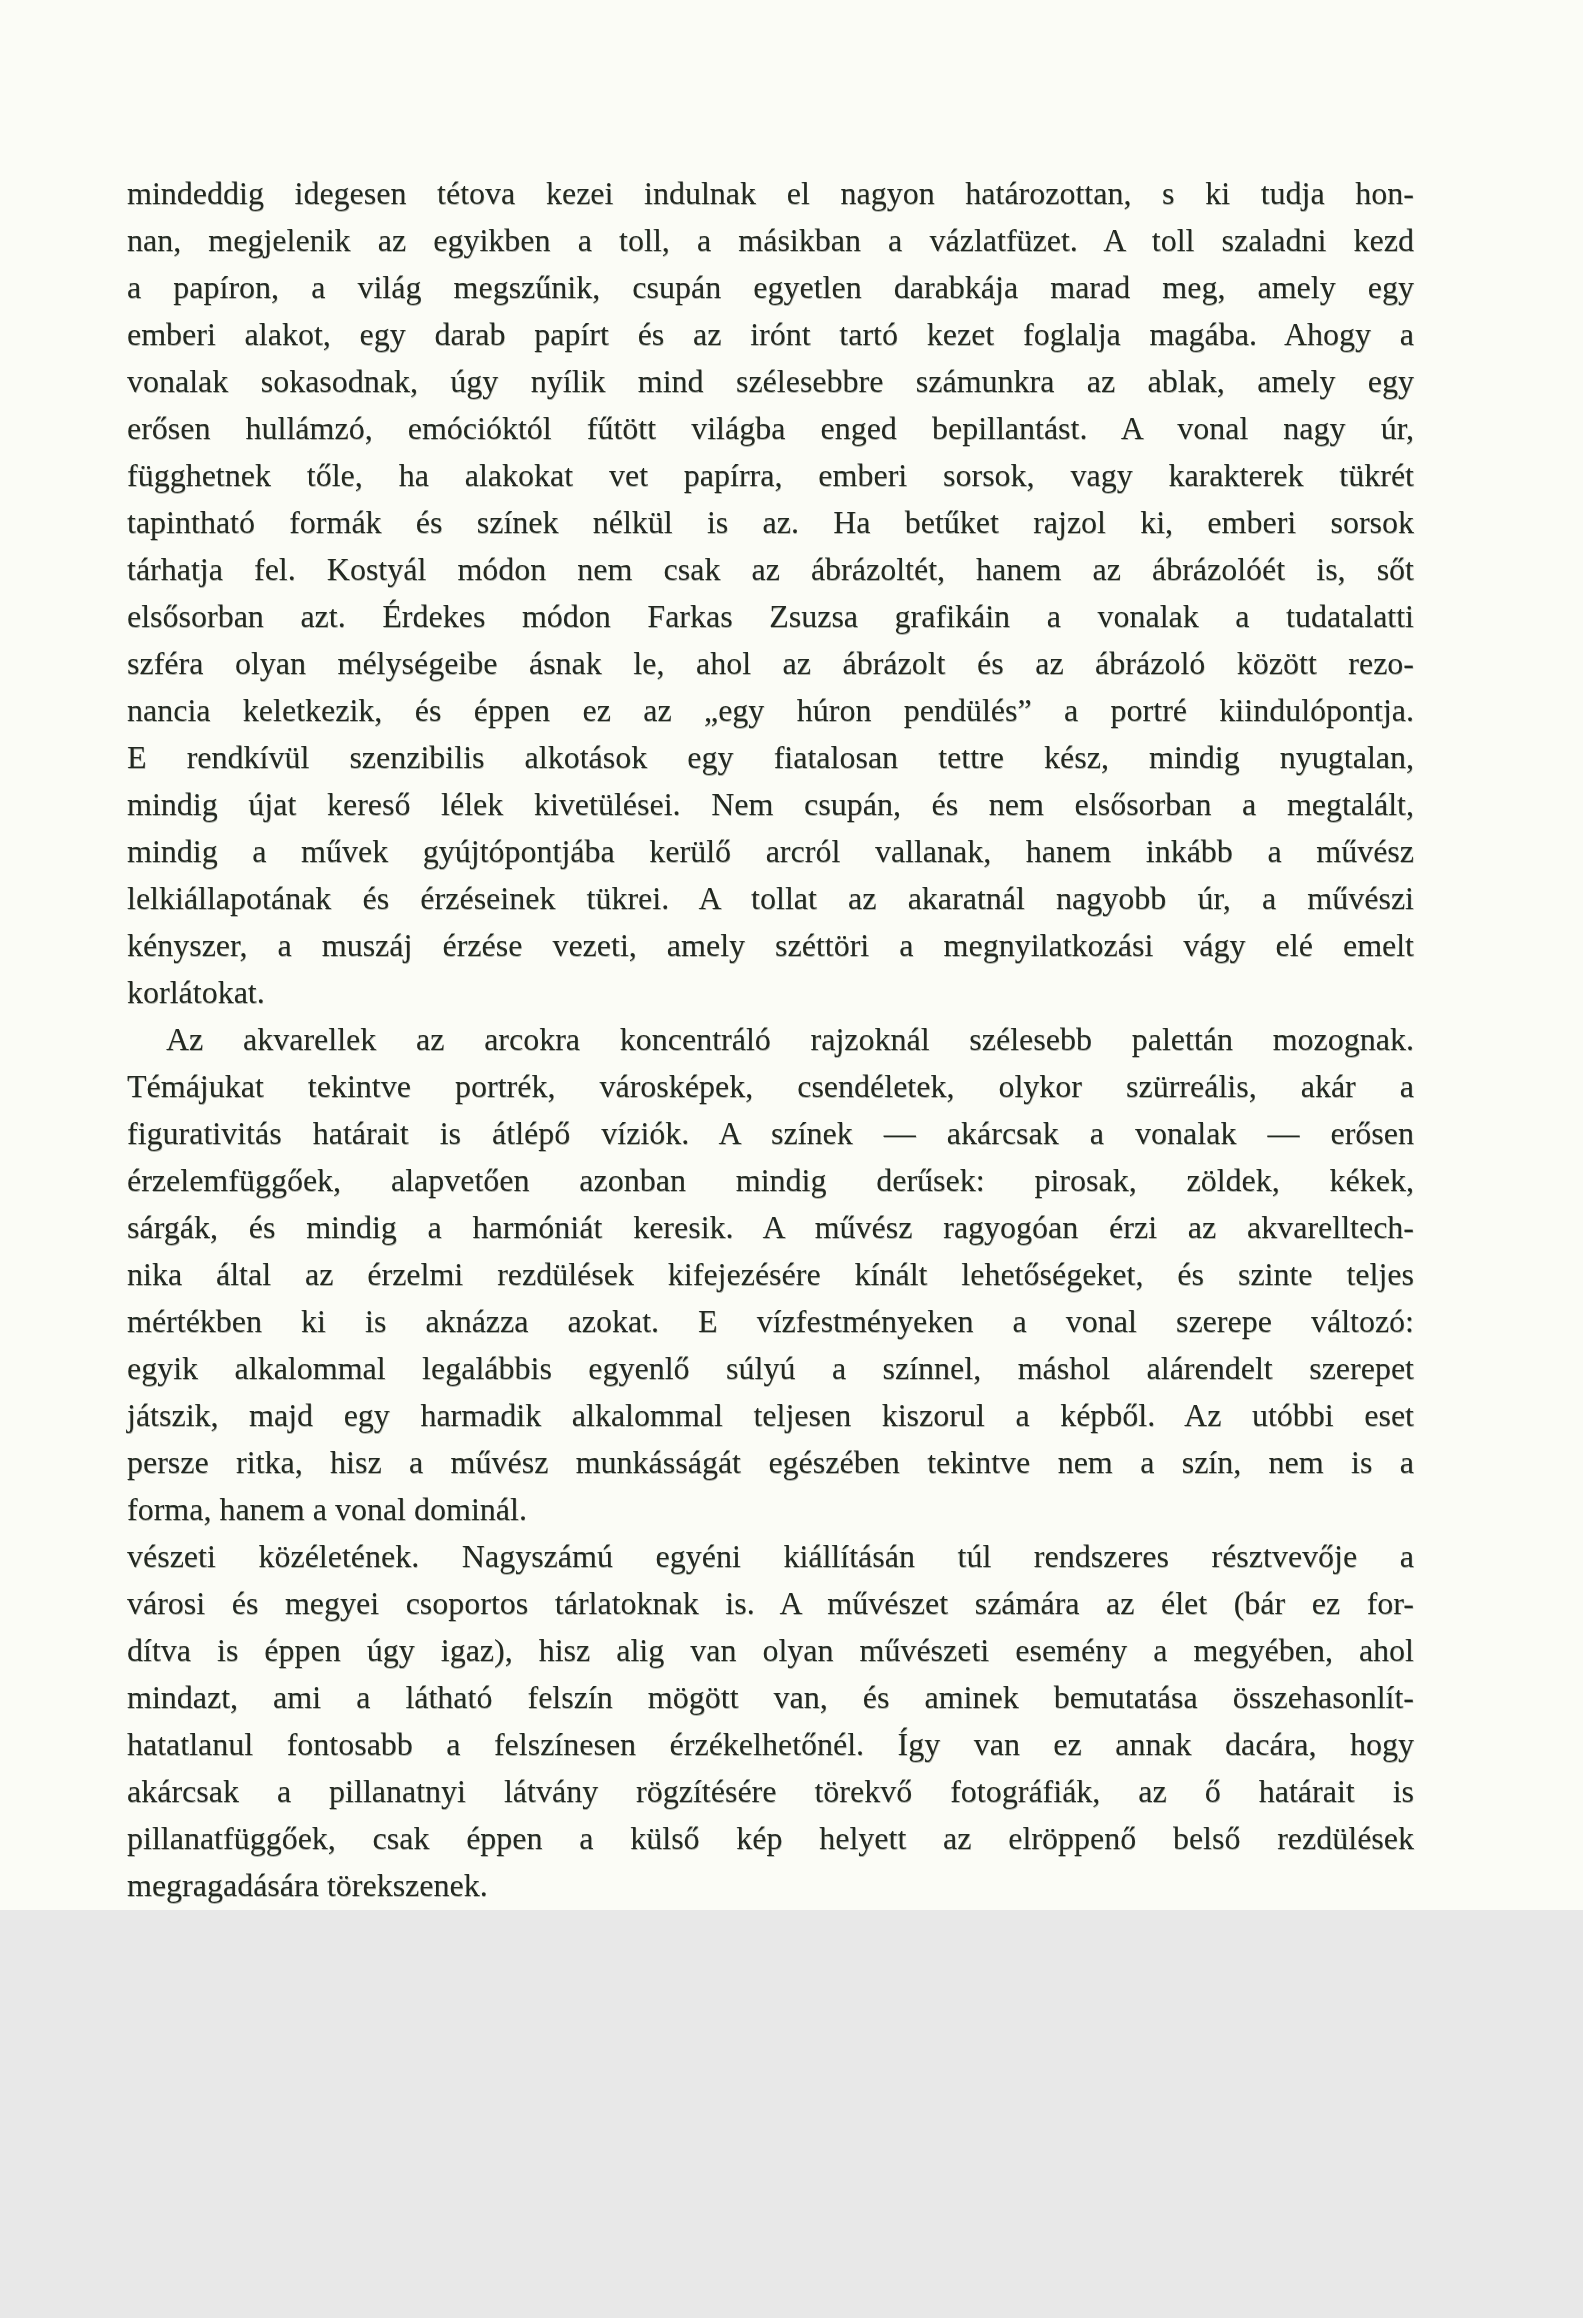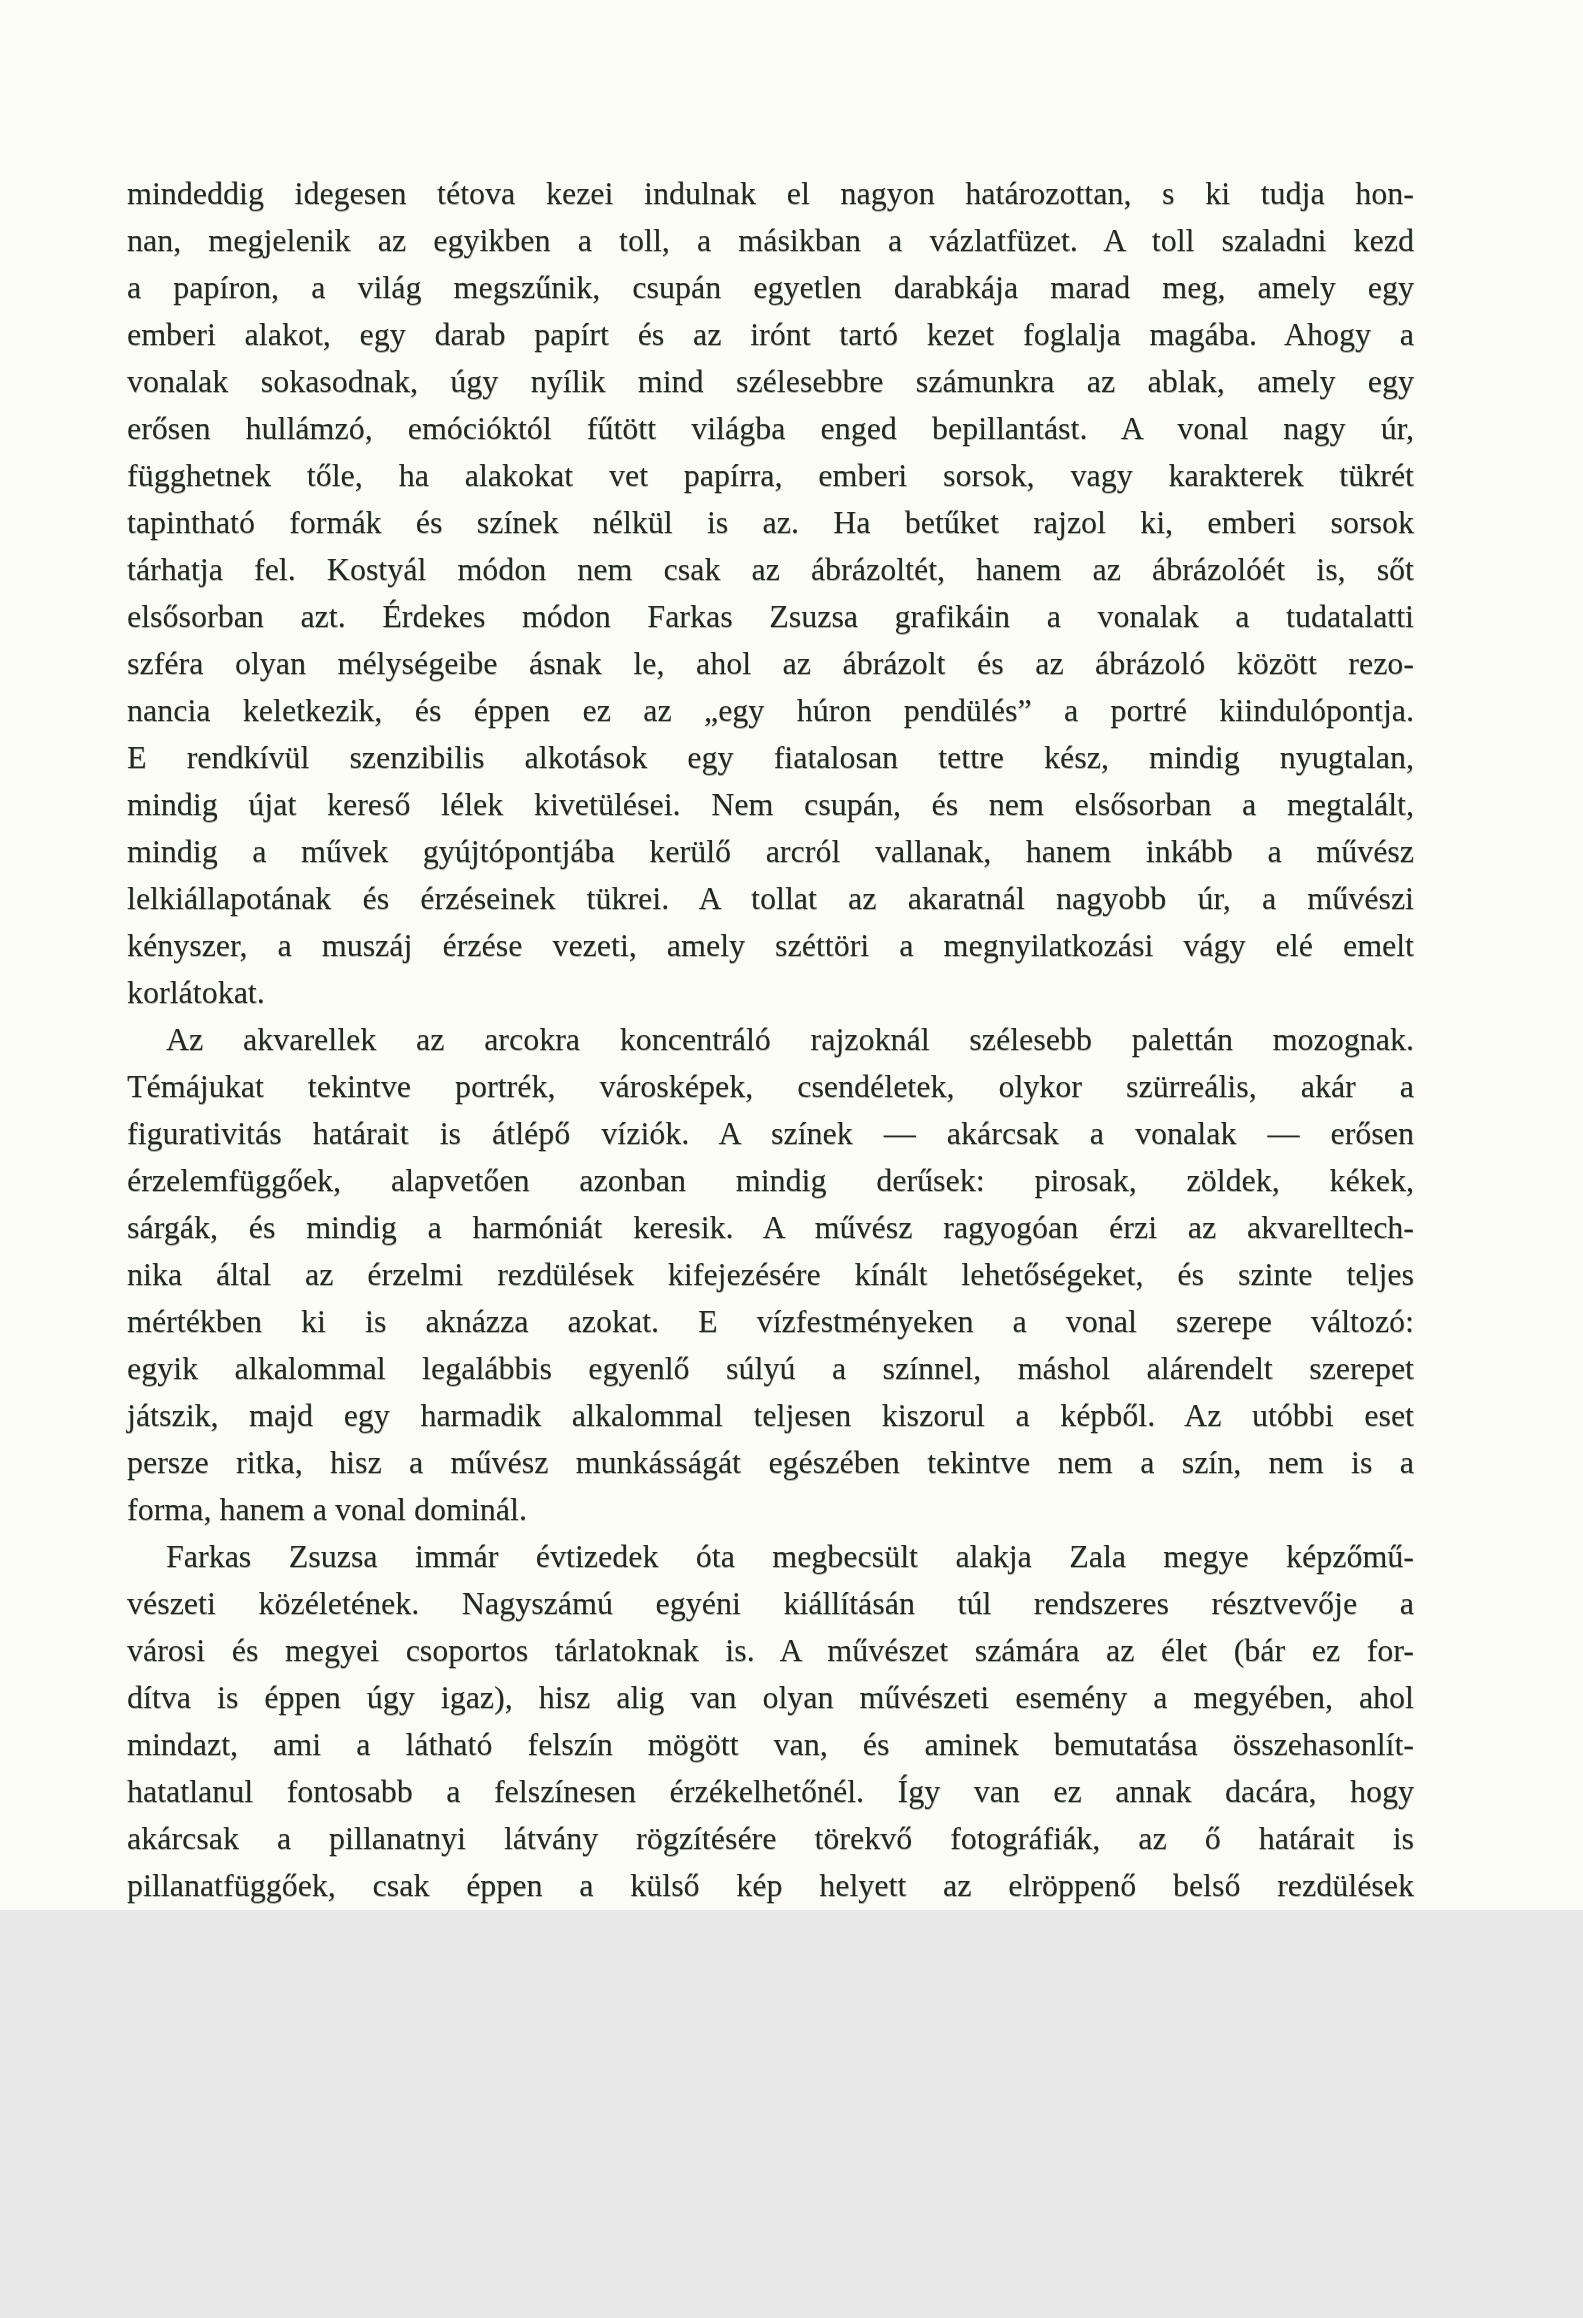--- a/index.html
+++ b/index.html
@@ -121,21 +121,20 @@
       <div class="line">Témájukat tekintve portrék, városképek, csendéletek, olykor szürreális, akár a</div>
       <div class="line">figurativitás határait is átlépő víziók. A színek — akárcsak a vonalak — erősen</div>
       <div class="line">érzelemfüggőek, alapvetően azonban mindig derűsek: pirosak, zöldek, kékek,</div>
       <div class="line">sárgák, és mindig a harmóniát keresik. A művész ragyogóan érzi az akvarelltech-</div>
       <div class="line">nika által az érzelmi rezdülések kifejezésére kínált lehetőségeket, és szinte teljes</div>
       <div class="line">mértékben ki is aknázza azokat. E vízfestményeken a vonal szerepe változó:</div>
       <div class="line">egyik alkalommal legalábbis egyenlő súlyú a színnel, máshol alárendelt szerepet</div>
       <div class="line">játszik, majd egy harmadik alkalommal teljesen kiszorul a képből. Az utóbbi eset</div>
       <div class="line">persze ritka, hisz a művész munkásságát egészében tekintve nem a szín, nem is a</div>
       <div class="line last">forma, hanem a vonal dominál.</div>
-      <div class="line indent">Farkas Zsuzsa immár évtizedek óta megbecsült alakja Zala megye képzőmű-</div>
       <div class="line">vészeti közéletének. Nagyszámú egyéni kiállításán túl rendszeres résztvevője a</div>
       <div class="line">városi és megyei csoportos tárlatoknak is. A művészet számára az élet (bár ez for-</div>
       <div class="line">dítva is éppen úgy igaz), hisz alig van olyan művészeti esemény a megyében, ahol</div>
       <div class="line">mindazt, ami a látható felszín mögött van, és aminek bemutatása összehasonlít-</div>
       <div class="line">hatatlanul fontosabb a felszínesen érzékelhetőnél. Így van ez annak dacára, hogy</div>
       <div class="line">akárcsak a pillanatnyi látvány rögzítésére törekvő fotográfiák, az ő határait is</div>
       <div class="line">pillanatfüggőek, csak éppen a külső kép helyett az elröppenő belső rezdülések</div>
       <div class="line last">megragadására törekszenek.</div>
     </main>
 

